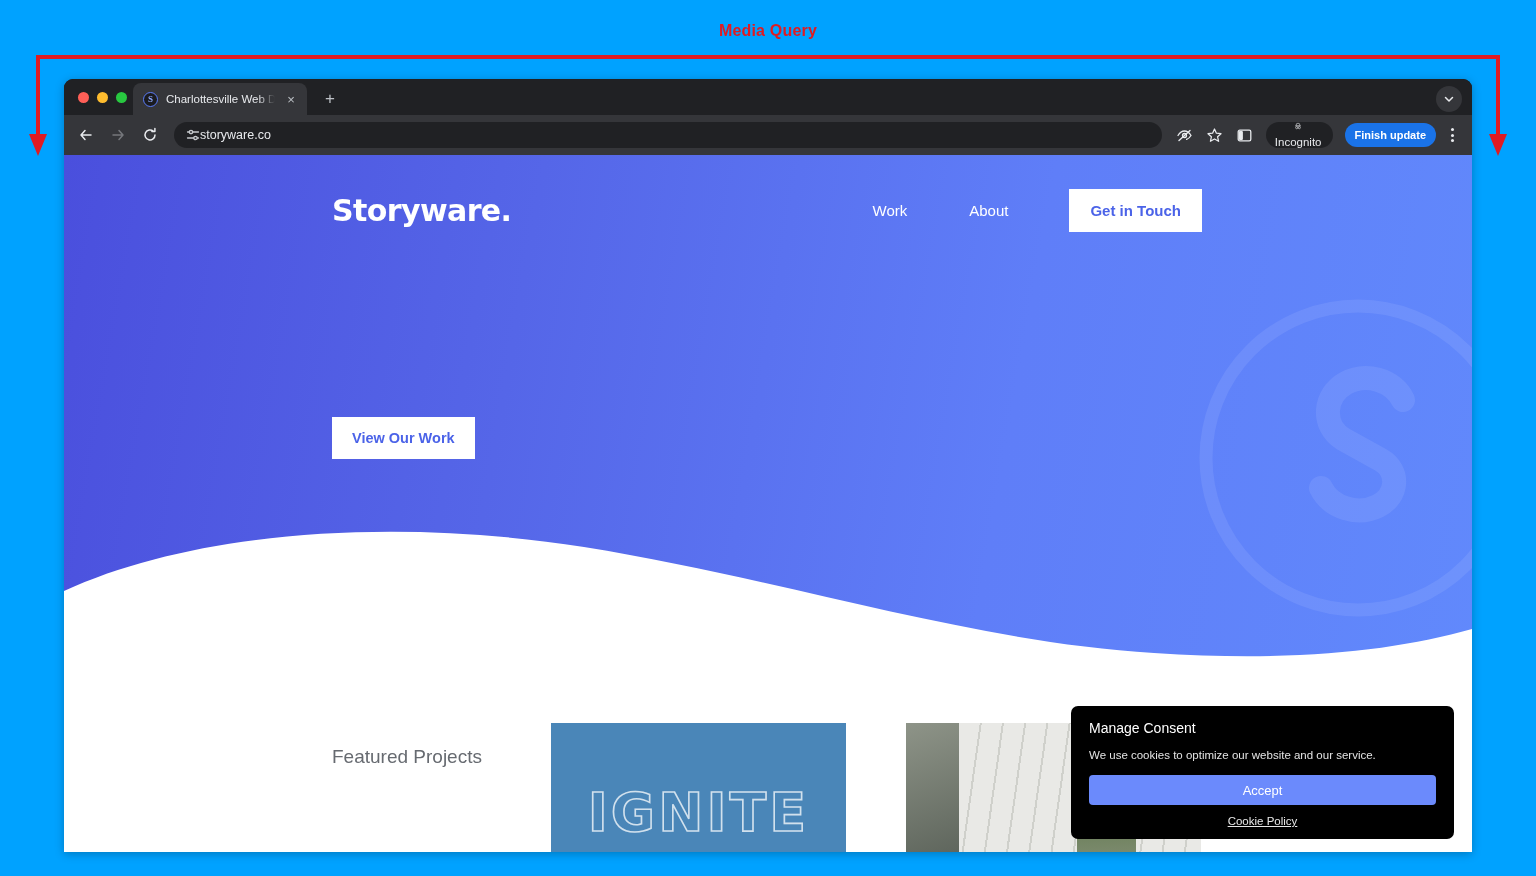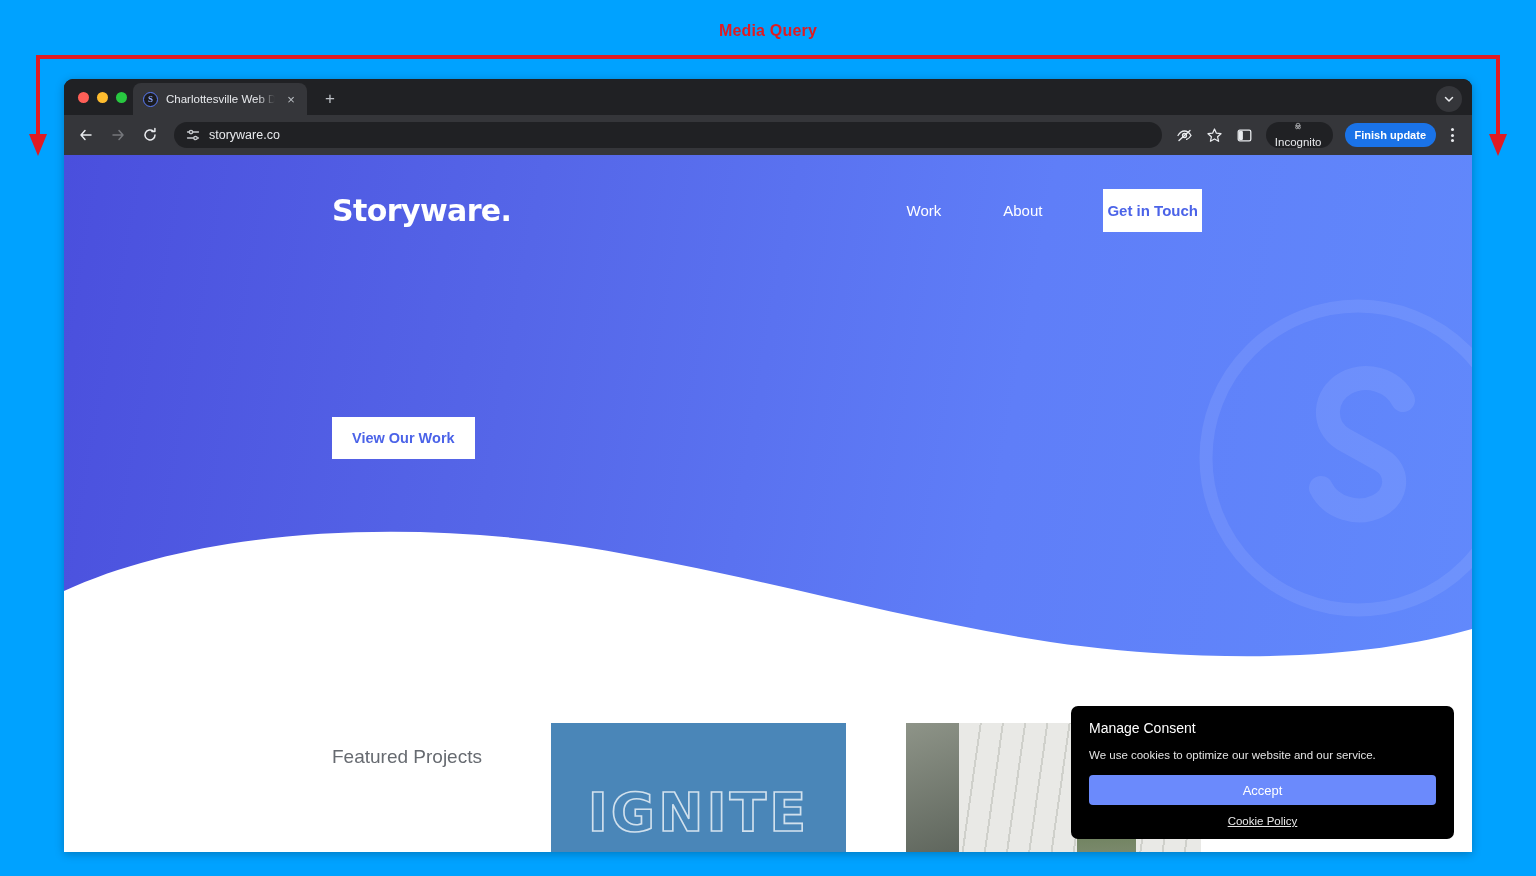--- a/index.html
+++ b/index.html
@@ -90,21 +90,21 @@
     padding: 0 10px 0 8px;
   }
   .navbtn {
     width: 28px; height: 28px; border-radius: 50%;
     display: flex; align-items: center; justify-content: center;
     flex: 0 0 auto;
   }
   .omnibox {
     flex: 1 1 auto; height: 26px; margin-left: 6px; margin-right: 6px;
     background: #202124; border-radius: 13px;
-    display: flex; align-items: center; gap: 9px;
+    display: flex; align-items: center; 
     padding: 0 12px;
   }
   .omnibox-url { color: #e8eaed; font-size: 12.5px; }
   .tb-icon {
     width: 26px; height: 26px; flex: 0 0 auto;
     display: flex; align-items: center; justify-content: center;
   }
   .incognito-chip {
     display: flex; align-items: center; gap: 6px;
     height: 26px; padding: 0 11px 0 9px;
@@ -150,21 +150,21 @@
     font-family: "DejaVu Sans", sans-serif;
   }
   .logo .period { font-size: 30px; }
   .site-nav { margin-left: auto; display: flex; align-items: center; gap: 0; }
   .nav-link {
     color: #ffffff; font-size: 15px; padding: 0 31px; white-space: nowrap;
   }
   .get-in-touch {
     margin-left: 30px; background: #fff; color: #4b63e8;
     font-size: 15px; font-weight: bold;
-    padding: 13px 4px; white-space: nowrap;
+    padding: 13px 21px; white-space: nowrap;
   }
 
   
   .hero-content { position: absolute; left: 268px; top: 228px; z-index: 3; }
   .hero-title {
     color: #fff; font-size: 40px; font-weight: bold; line-height: 1.06;
     letter-spacing: -.5px; max-width: 420px;
     font-family: "DejaVu Sans", sans-serif;
   }
   .hero-cta {

